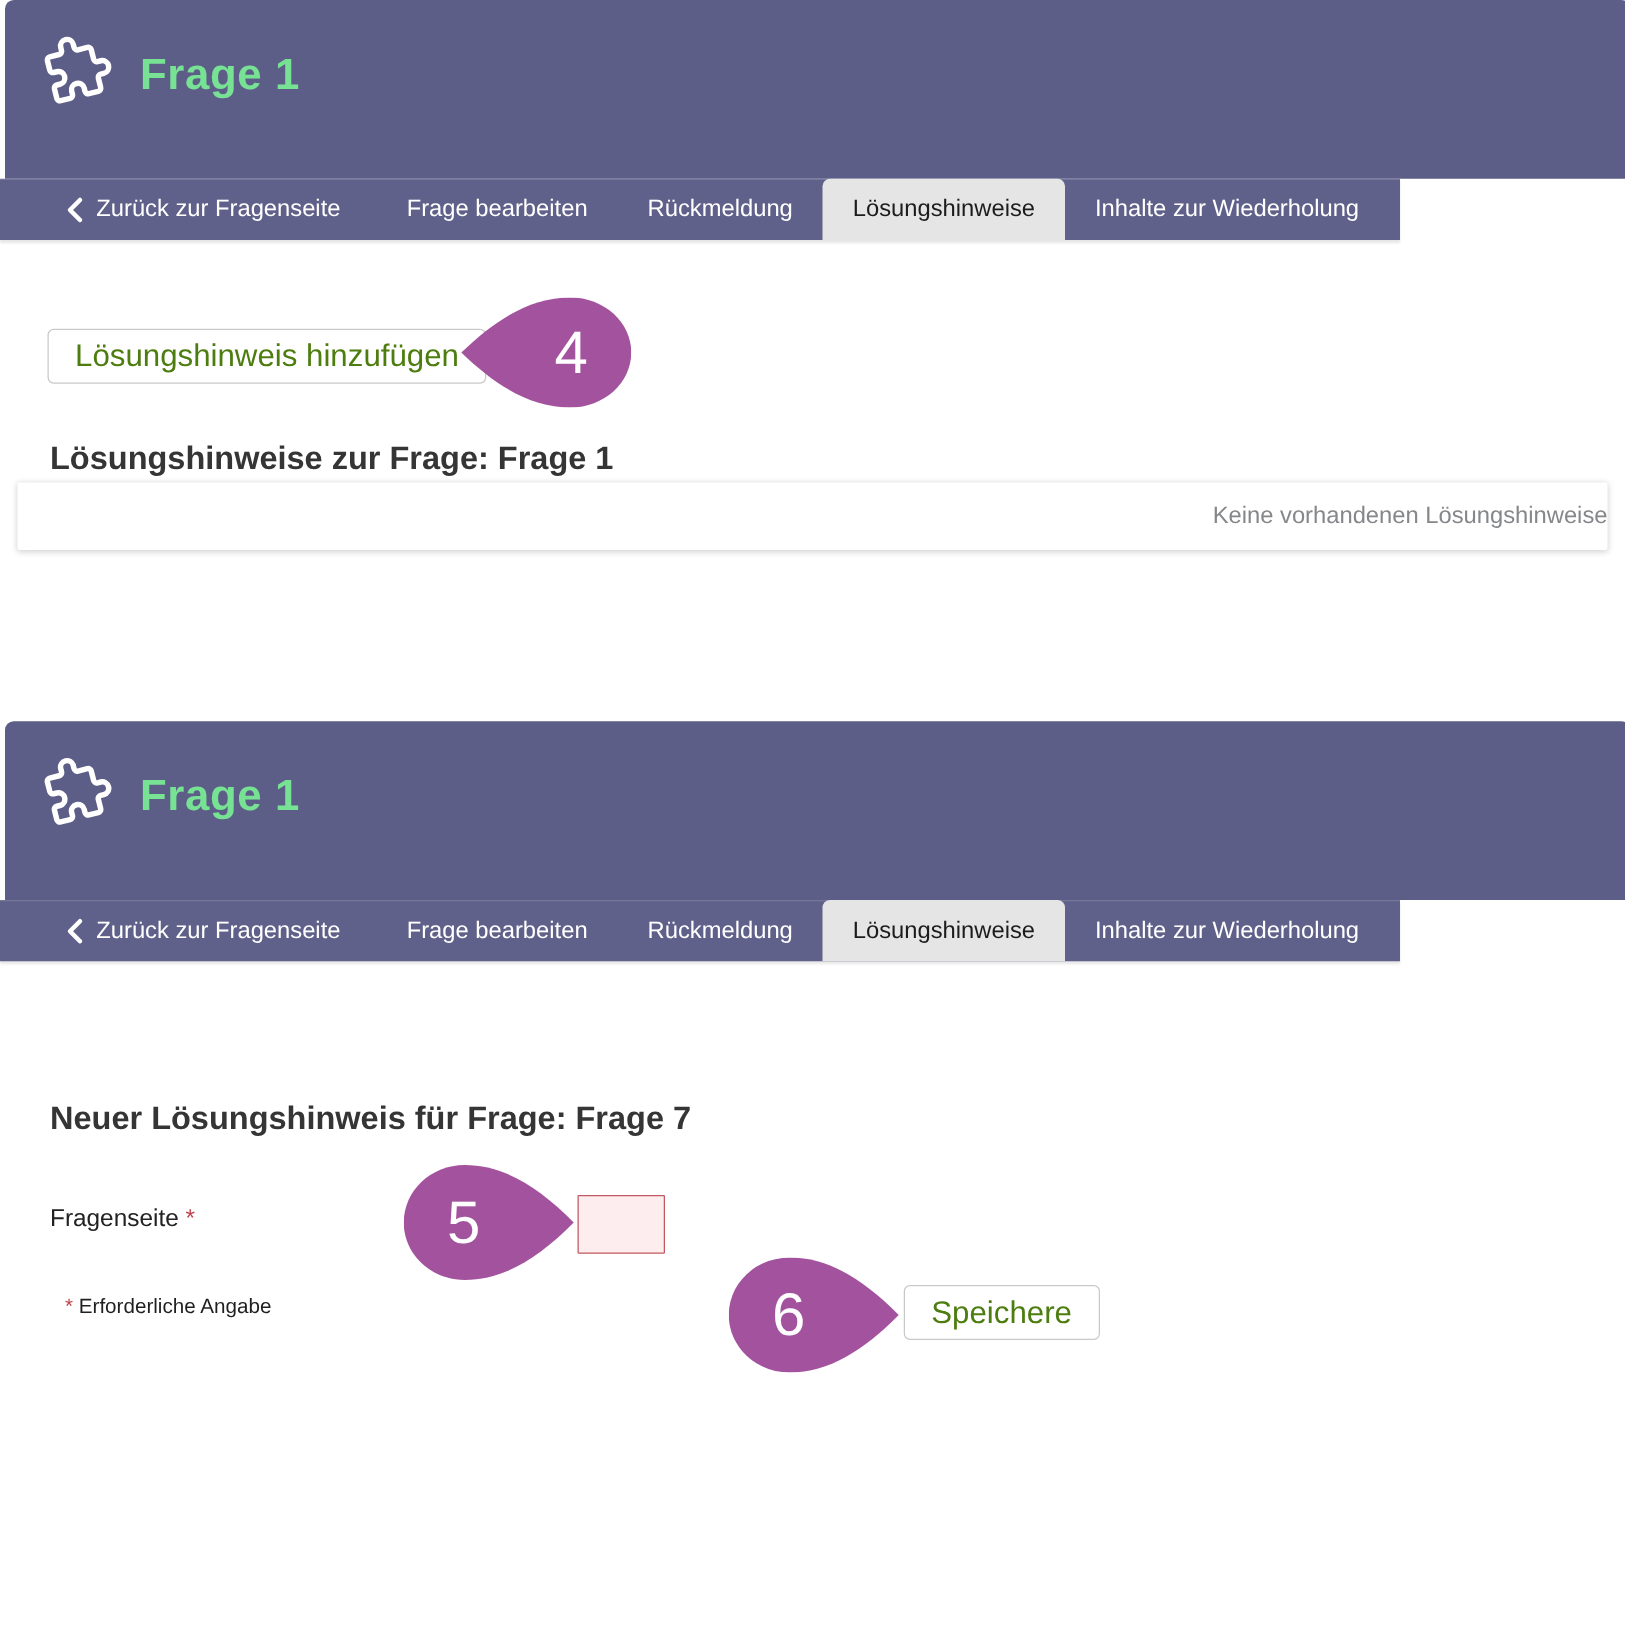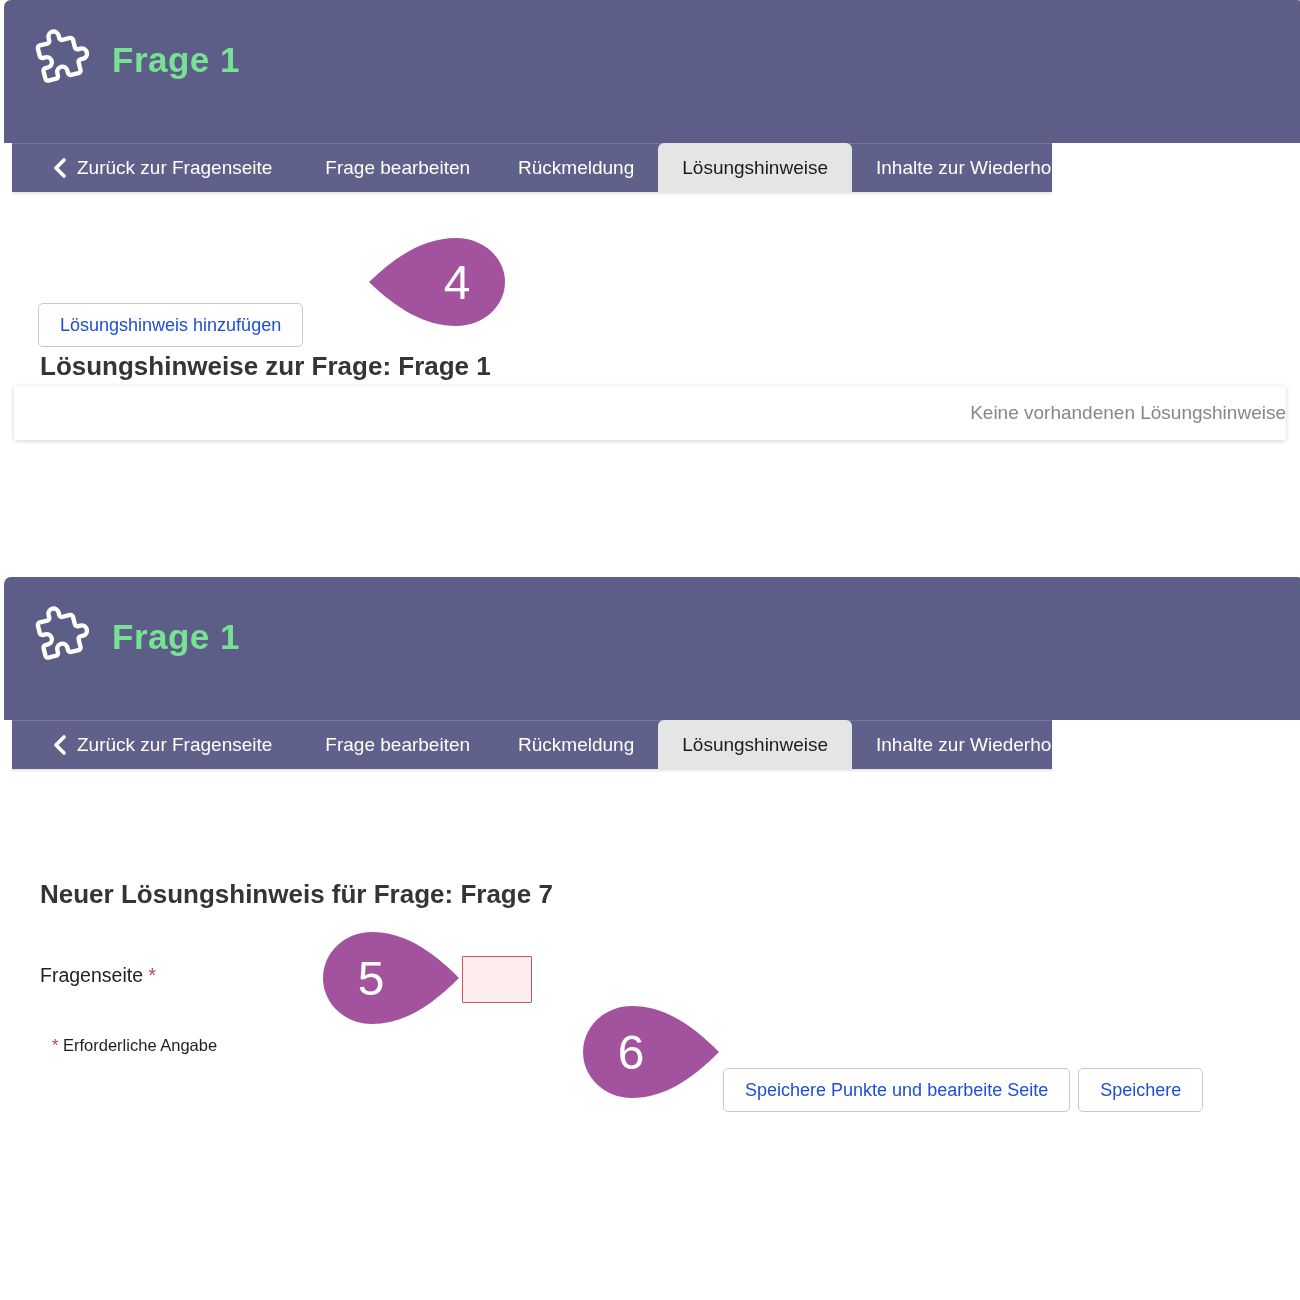--- a/index.html
+++ b/index.html
@@ -10,34 +10,34 @@
 
   
   .hero { left:4px; width:1300px; height:143px; background:var(--header-bg,#5d5e87);
           border-radius:7px 7px 0 0; }
   .hero .puzzle { position:absolute; left:28px; top:22px; width:62px; height:62px;
                   transform:rotate(-14deg); }
   .hero .title { position:absolute; left:108px; top:40px; font-size:35px; font-weight:bold;
                  color:var(--accent-green,#77e194); letter-spacing:0.5px; }
 
   
-  .tabbar { left:12px; width:1040px; height:49px; background:#60618a;
+  .tabbar { left:0; width:1120px; height:49px; background:#60618a;
             border-top:1px solid rgba(255,255,255,0.14);
             box-shadow:0 2px 2px rgba(0,0,0,0.10);
-            display:flex; align-items:flex-end; padding-left:33px; }
+            display:flex; align-items:flex-end; padding-left:45px; }
   .tab { height:49px; line-height:49px; padding:0 24px; color:#ffffff; font-size:19px;
          white-space:nowrap; }
   .tab.back { display:flex; align-items:center; gap:10px; padding:0 7px; margin-right:22px; }
   .tab.back svg { display:block; }
   .tab.active { background:#e5e5e5; color:#1c1c1c; border-radius:6px 6px 0 0; }
 
   
   .btn { display:inline-block; background:#ffffff; border:1px solid #c9c9c9; border-radius:5px;
-         height:44px; line-height:42px; padding:0 21px; font-size:18px; color:#1d4ed8;
-         white-space:nowrap; cursor:pointer; font-family:inherit;margin-top:40px; }
+         height:44px; line-height:42px; padding:0 21px; font-size:25px; color:#4d7c0f;
+         white-space:nowrap; cursor:pointer; font-family:inherit; }
 
   
   .section-title { font-size:26px; font-weight:bold; color:#353535; }
   .empty-row { left:14px; width:1272px; height:54px; background:#ffffff; border-radius:2px;
                box-shadow:0 1px 5px rgba(0,0,0,0.18); text-align:right; line-height:54px;
                font-size:19px; color:#85878a; }
   .field-label { font-size:19.5px; color:#222222; }
   .req-star { color:var(--error-red,#c0444e); }
   .req-note { font-size:16.5px; color:#1f1f1f; }
 
@@ -134,15 +134,14 @@
 </div>
 
 <div class="marker point-right abs" style="left:583px; top:1006px; height:92px">
   <svg viewBox="0 0 132 94" preserveAspectRatio="none">
     <path d="M131,47 C104,76 77,94 47,94 C21,94 0,73 0,47 C0,21 21,0 47,0 C77,0 104,18 131,47 Z" fill="var(--marker-purple,#a3539e)"></path>
   </svg>
   <span class="num">6</span>
 </div>
 
 <div class="btn-row abs" style="left:723px; top:1028px">
-  <button class="btn">Speichere Punkte und bearbeite Seite</button>
   <button class="btn">Speichere</button>
 </div>
 
 </body></html>

